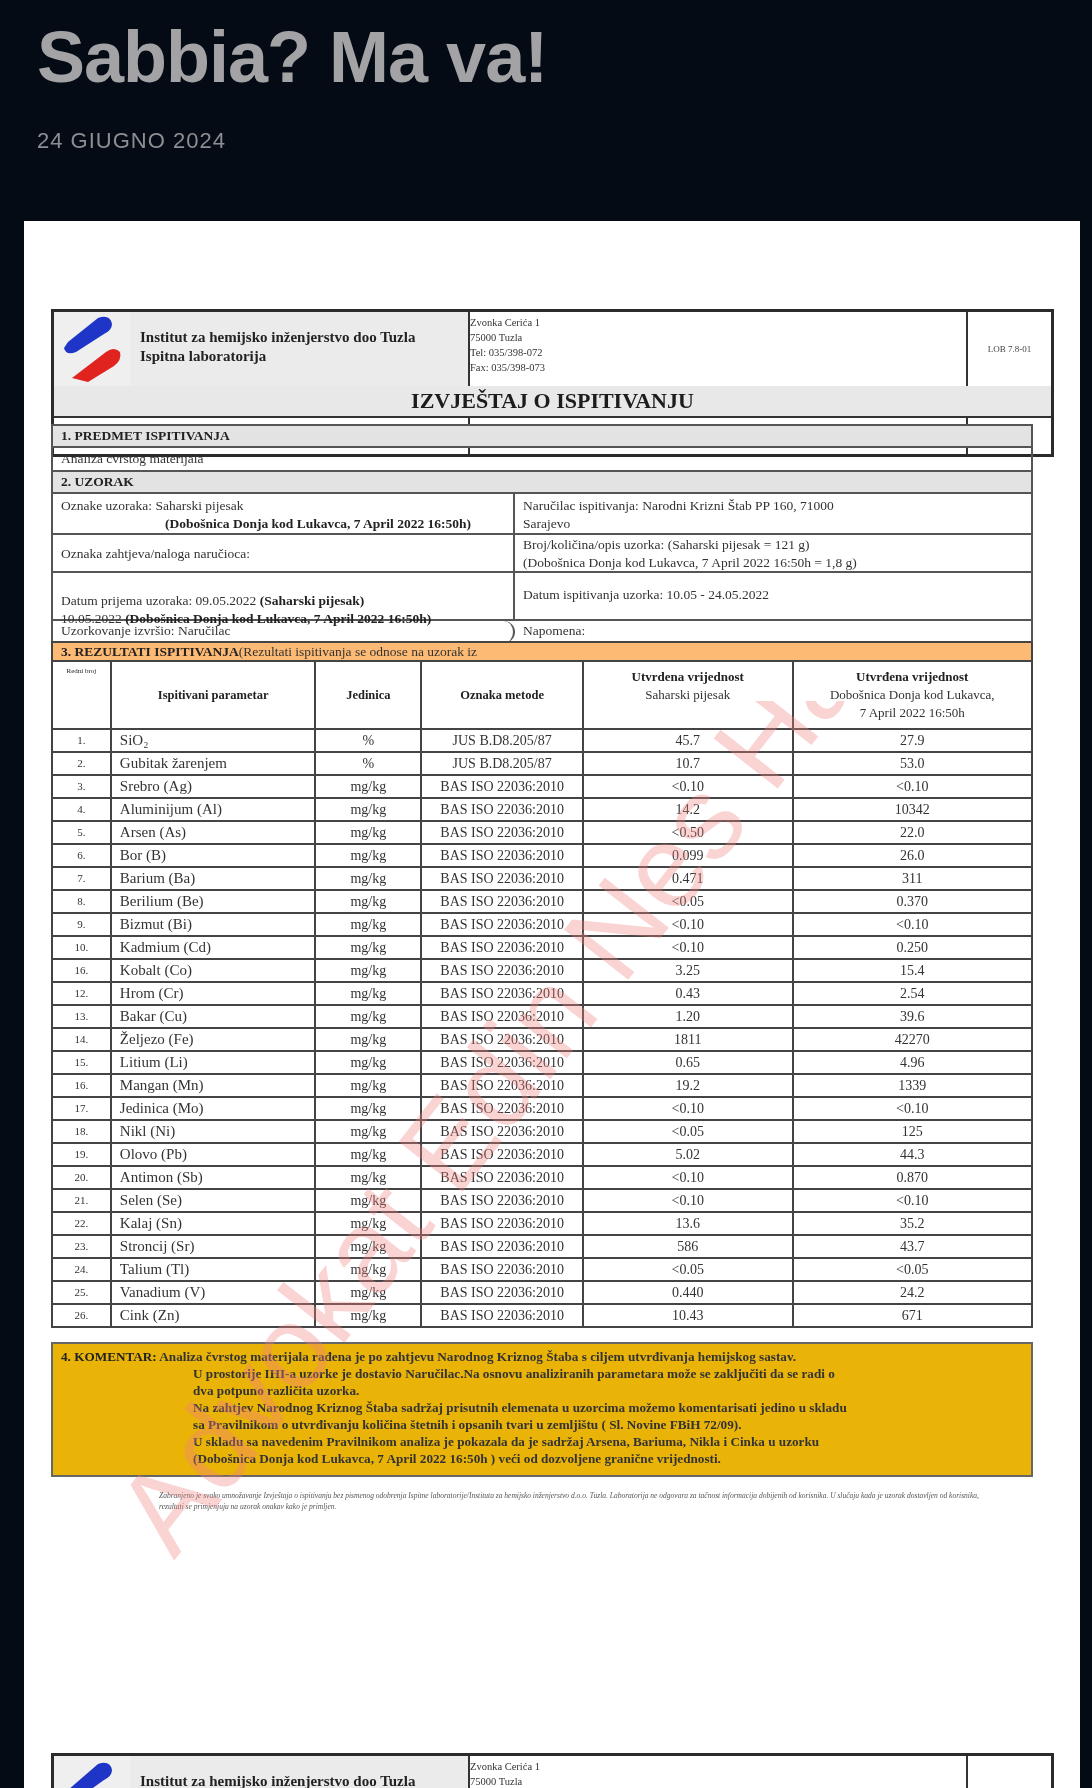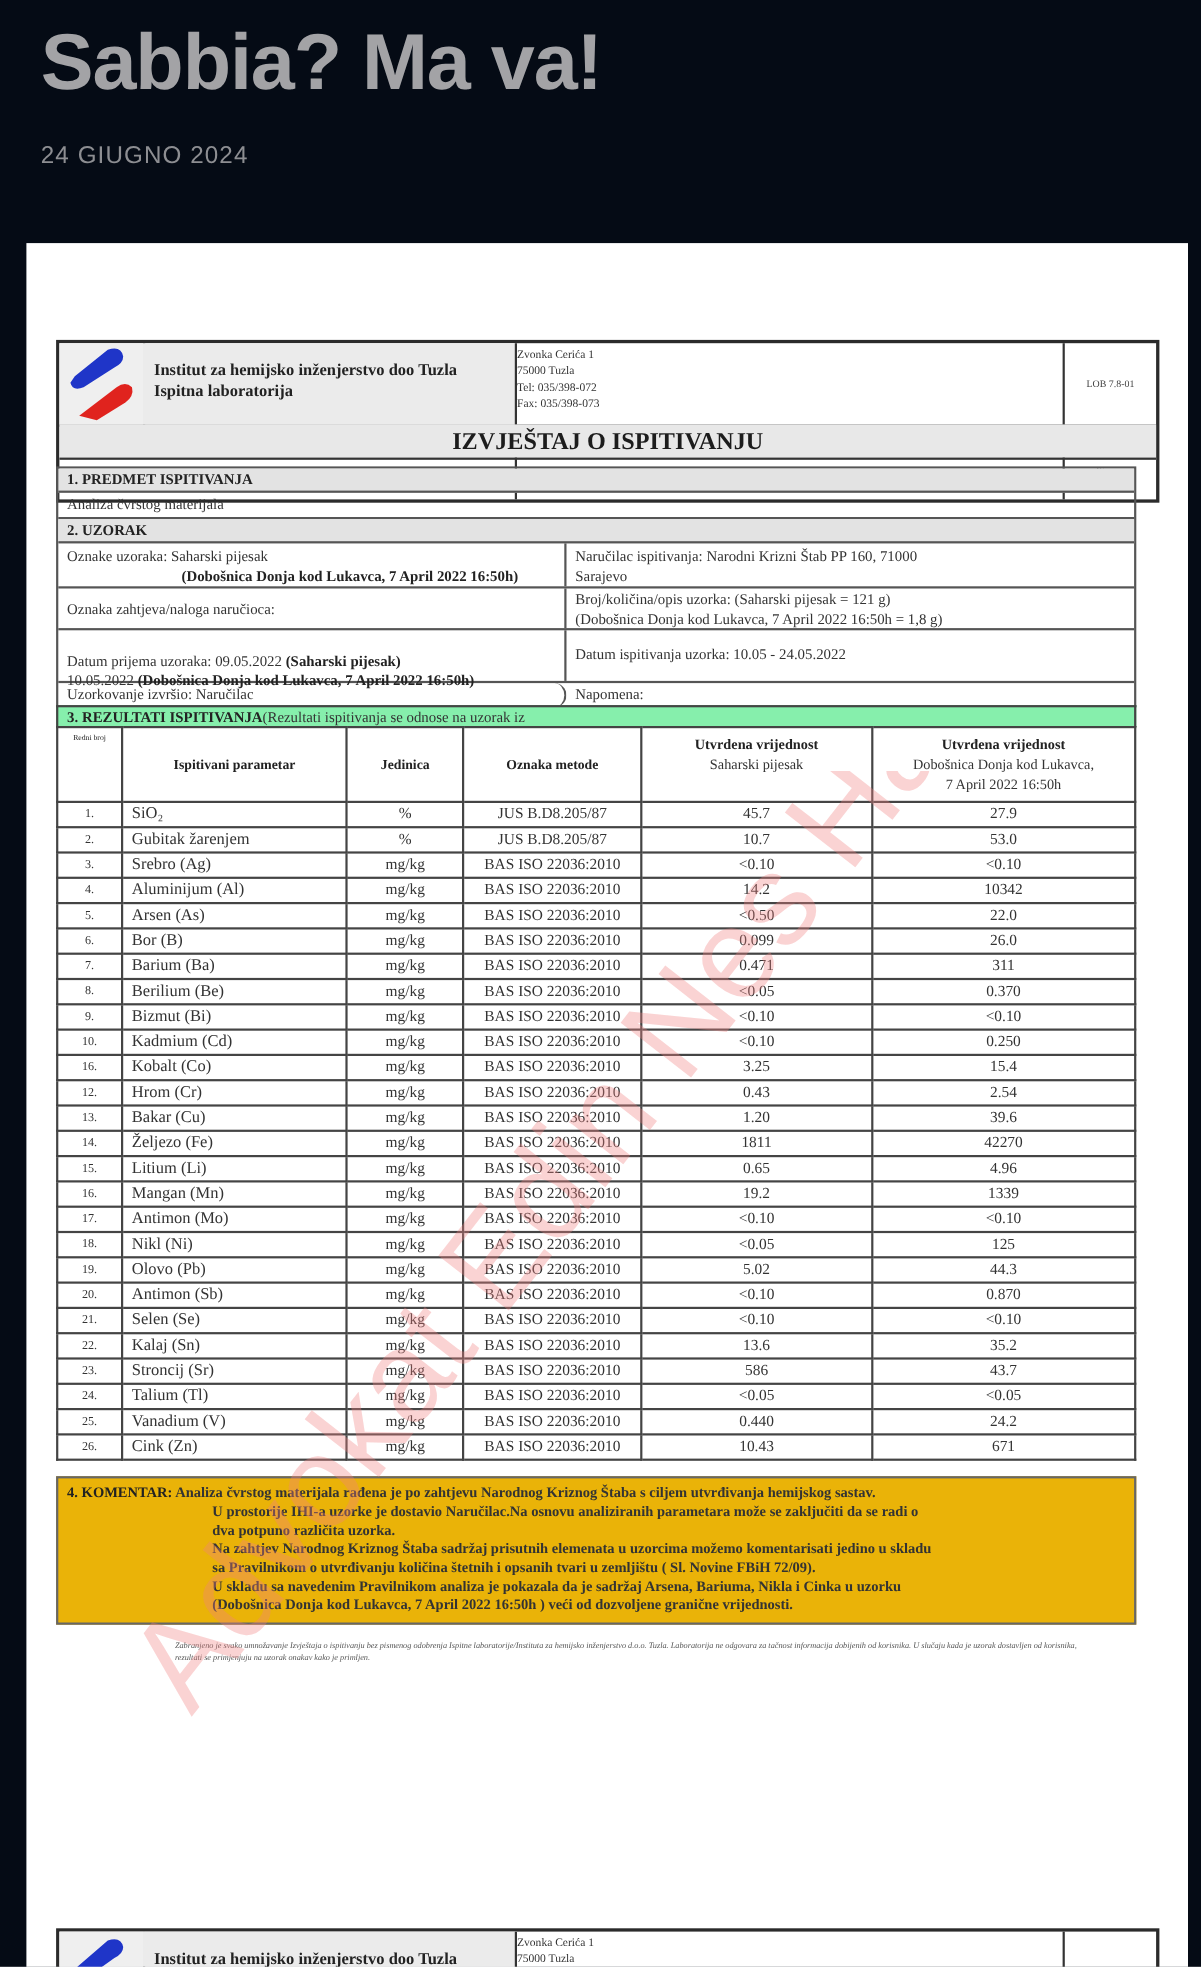--- a/index.html
+++ b/index.html
@@ -56,21 +56,21 @@
   .bold { font-weight:bold; color:#222; }
 
   table.res { position:absolute; left:27px; top:439px; width:982px; border-collapse:collapse; font-size:14px; color:#333; }
   table.res th, table.res td { border:2px solid #444; padding:0; text-align:center; }
   table.res th { font-weight:bold; font-size:12.5px; height:62px; line-height:18px; color:#222; vertical-align:middle; }
   table.res th.sub { font-weight:normal; font-size:13px; color:#333; }
   table.res td { height:21px; line-height:21px; }
   table.res td.param { text-align:left; padding-left:8px; font-size:15px; }
   table.res td.rb { font-size:11px; }
   .res-title { position:absolute; left:27px; top:420px; width:982px; height:20px; border:2px solid #444; border-bottom:none;
-    box-sizing:border-box; font-size:13.5px; padding-left:8px; line-height:17px; color:#333; background:#86efac; }
+    box-sizing:border-box; font-size:13.5px; padding-left:8px; line-height:17px; color:#333; background:#fdba74; }
   .res-title b { color:#222; }
 
   .komentar { position:absolute; left:27px; top:1121px; width:982px; height:135px; border:2px solid #666; box-sizing:border-box;
     background:#eab308; font-size:13.2px; font-weight:bold; color:#333; padding:4px 8px; line-height:17px; }
   .kom-label { color:#222; }
   .kom-lines { position:absolute; left:140px; top:21px; right:6px; }
   .disclaimer { position:absolute; left:115px; top:1269px; width:830px; font-size:7.5px; color:#555; line-height:11px; font-style:italic;margin-left:20px; }
 
   .hdr2 { position:absolute; left:27px; top:1532px; width:1003px; height:80px; border:3px solid #2b2b2b; box-sizing:border-box; }
   .hdr2 .logo-cell { height:80px; }
@@ -306,21 +306,21 @@
         <tr>
           <td class="rb">16.</td>
           <td class="param">Mangan (Mn)</td>
           <td>mg/kg</td>
           <td>BAS ISO 22036:2010</td>
           <td>19.2</td>
           <td>1339</td>
         </tr>
         <tr>
           <td class="rb">17.</td>
-          <td class="param">Antimon (Mo)</td>
+          <td class="param">Jedinica (Mo)</td>
           <td>mg/kg</td>
           <td>BAS ISO 22036:2010</td>
           <td>&lt;0.10</td>
           <td>&lt;0.10</td>
         </tr>
         <tr>
           <td class="rb">18.</td>
           <td class="param">Nikl (Ni)</td>
           <td>mg/kg</td>
           <td>BAS ISO 22036:2010</td>

